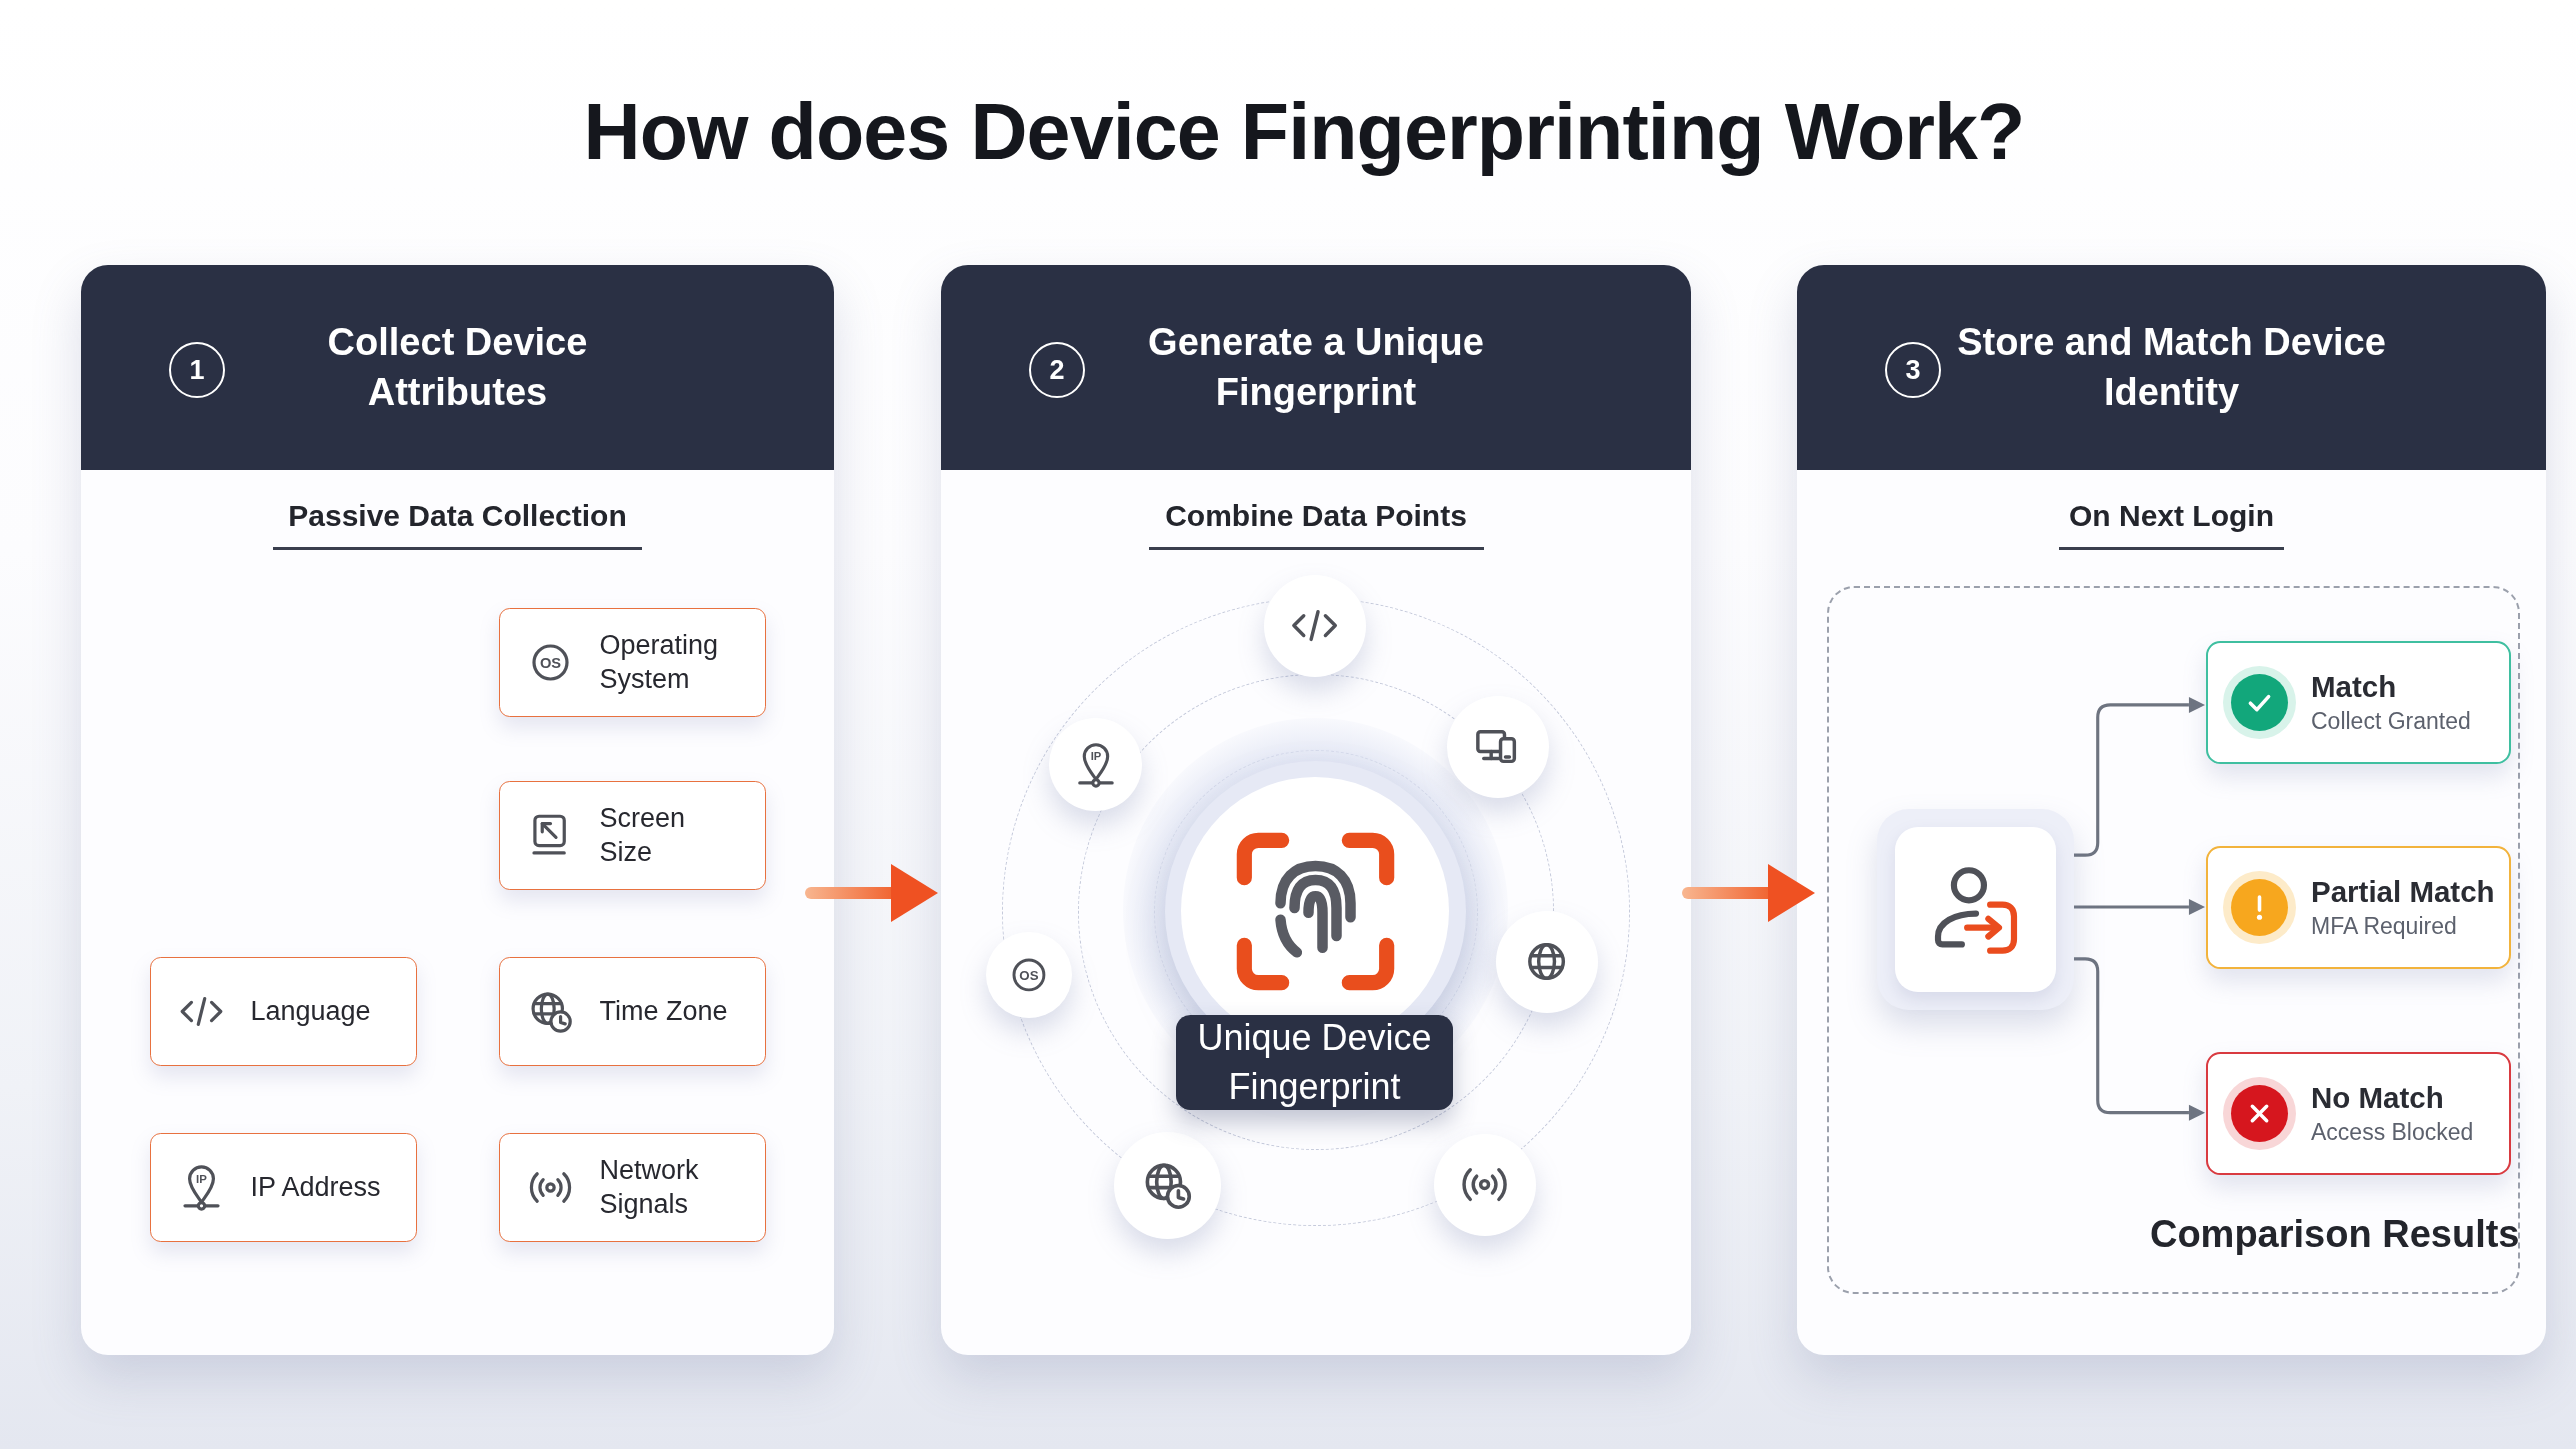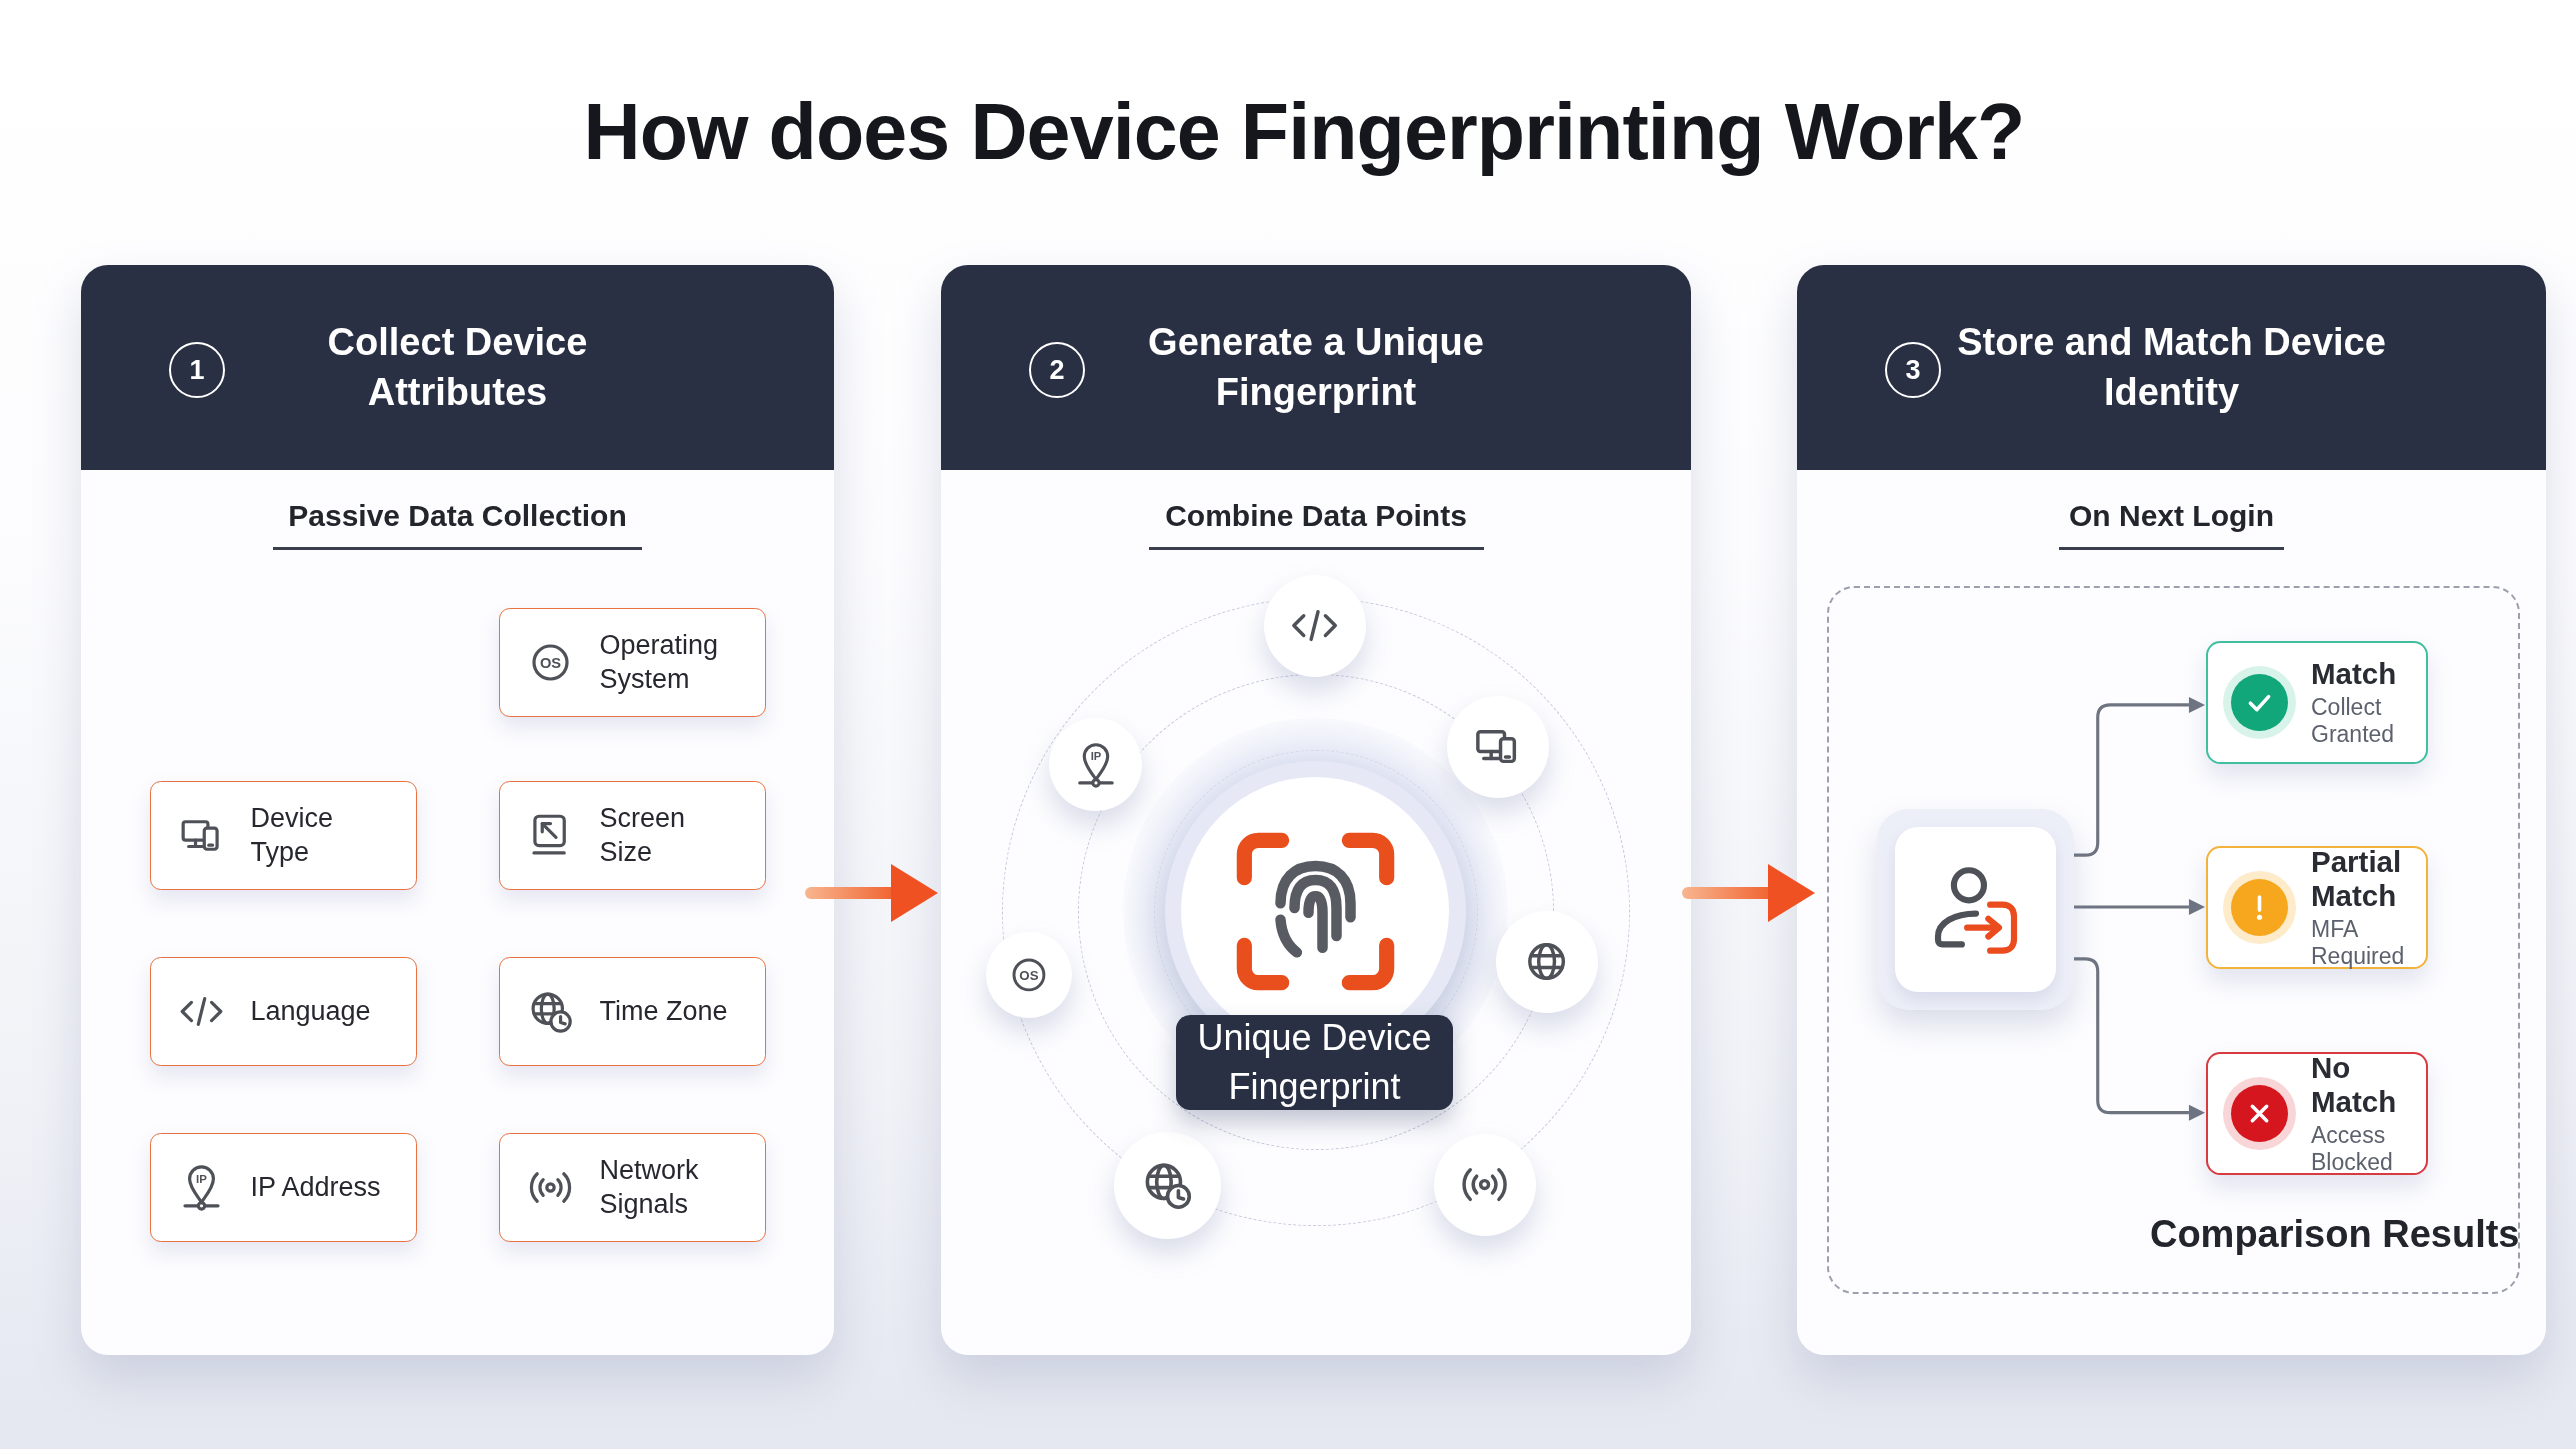--- a/index.html
+++ b/index.html
@@ -115,21 +115,21 @@
   }
   .user-inner{
     width:161px;height:165px;border-radius:23px;background:#ffffff;
     box-shadow:0 7.2px 16px rgba(120,130,170,.18);
     display:flex;align-items:center;justify-content:center;
   }
   .user-inner svg{width:106px;height:106px;}
   .u-gray{stroke:#4f5158;stroke-width:7;fill:none;stroke-linecap:round;stroke-linejoin:round;}
   .u-orange{stroke:#ea4c1e;stroke-width:7;fill:none;stroke-linecap:round;stroke-linejoin:round;}
   .result-card{
-    position:absolute;left:409px;width:222px;height:123px;
+    position:absolute;left:409px;width:305px;height:123px;
     background:#ffffff;border-radius:14.3px;
     box-shadow:0 12.5px 23px rgba(120,130,175,.20);
     display:flex;align-items:center;gap:23px;
     padding:0 9px 0 23px;box-sizing:border-box;z-index:4;
   }
   .result-card.match{border:2.2px solid #3fbfa0;}
   .result-card.partial{border:2.2px solid #f2b33c;}
   .result-card.nomatch{border:2.2px solid #d93a40;}
   .status-icon{
     width:57px;height:57px;border-radius:50%;flex:0 0 auto;
@@ -170,32 +170,20 @@
     <div class="attr-card" style="left:418px;top:343px">
       <span class="attr-icon icon">
         <svg viewBox="0 0 120 120">
             <circle class="s" cx="60" cy="60" r="36"></circle>
             <text class="t" x="60" y="72" font-size="32" text-anchor="middle">OS</text>
           </svg>
       </span>
       <span class="attr-label">Operating System</span>
     </div>
 
-    <div class="attr-card" style="left:69px;top:516px">
-      <span class="attr-icon icon">
-        <svg viewBox="0 0 120 120">
-            <rect class="s" x="20" y="30" width="54" height="40" rx="5"></rect>
-            <line class="s" x1="47" y1="70" x2="47" y2="84"></line>
-            <line class="s" x1="32" y1="84" x2="62" y2="84"></line>
-            <rect class="sf" x="66" y="44" width="28" height="46" rx="6"></rect>
-            <line class="s" x1="76" y1="81" x2="84" y2="81"></line>
-          </svg>
-      </span>
-      <span class="attr-label">Device Type</span>
-    </div>
 
     <div class="attr-card" style="left:418px;top:516px">
       <span class="attr-icon icon">
         <svg viewBox="0 0 120 120">
             <rect class="s" x="26" y="18" width="64" height="64" rx="9"></rect>
             <line class="s" x1="72" y1="64" x2="42" y2="34"></line>
             <polyline class="s" points="42,52 42,34 60,34"></polyline>
             <line class="s" x1="24" y1="98" x2="90" y2="98" stroke-width="9"></line>
           </svg>
       </span>

